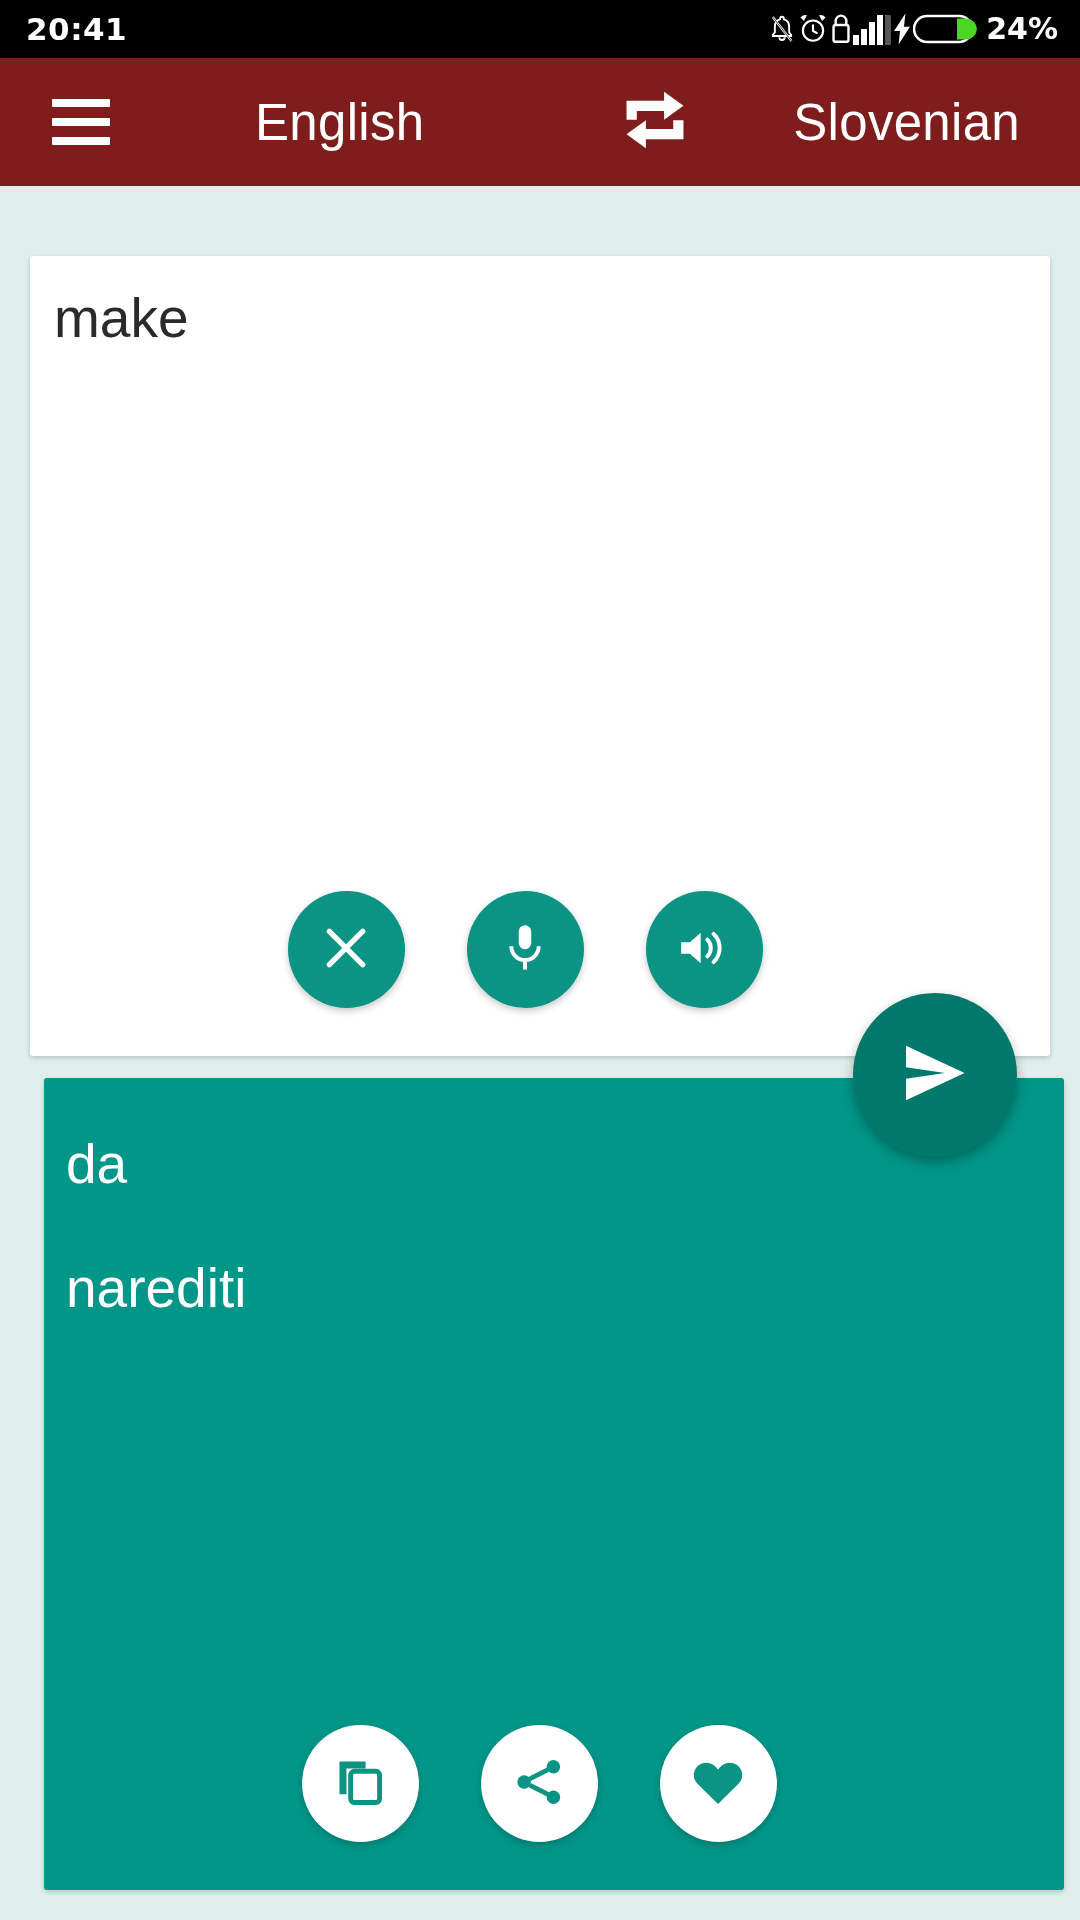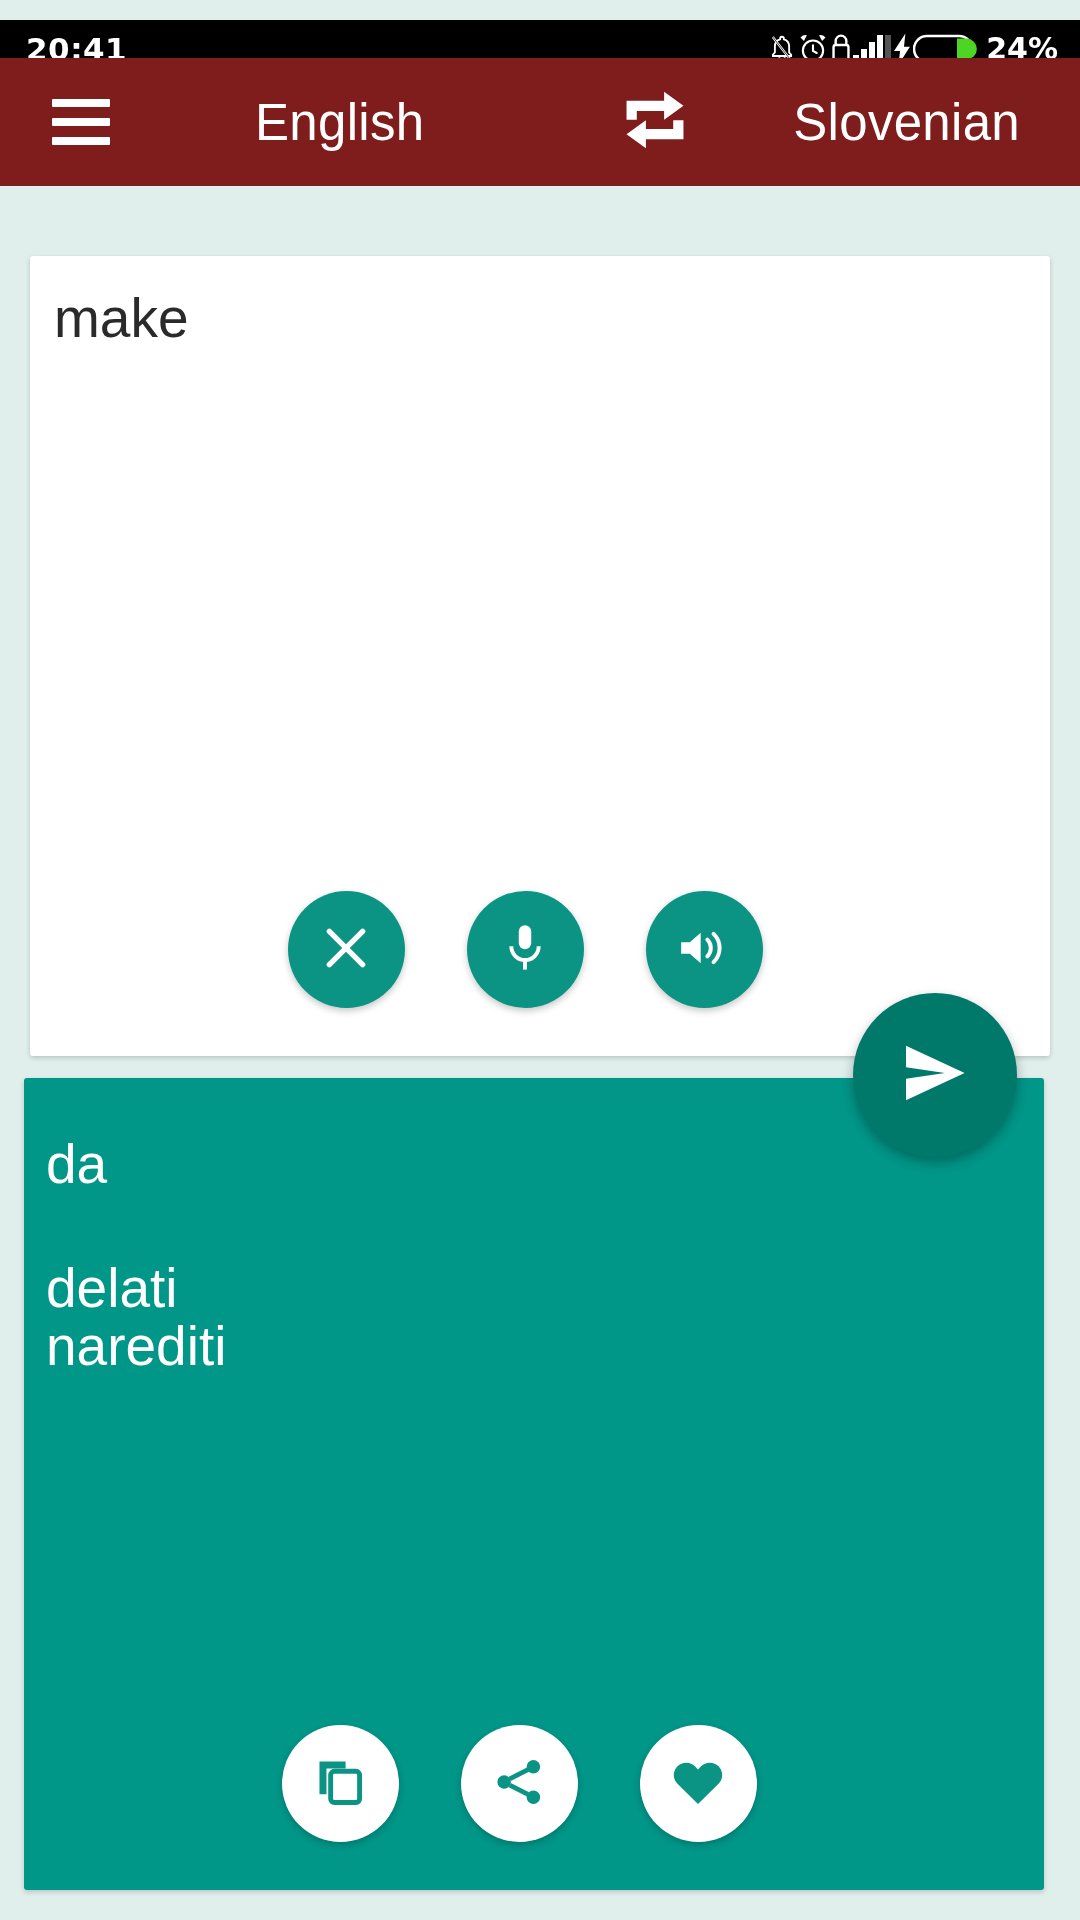--- a/index.html
+++ b/index.html
@@ -9,21 +9,20 @@
     font-family:"Liberation Sans", sans-serif;
     overflow:hidden;
   }
 
   
   .statusbar{
     position:absolute; left:0; top:0; width:1080px; height:58px;
     background:#000; color:#fff;
     display:flex; align-items:center; justify-content:space-between;
     padding:0 22px 0 26px;
-    margin-top:20px;
   }
   .status-time{
     font-size:31px; font-weight:bold; letter-spacing:.5px;
     line-height:1; font-family:"DejaVu Sans", sans-serif;
   }
   .status-icons{ display:flex; align-items:center; }
   .status-icons svg{ display:block; }
   .battery-pct{
     font-size:30px; font-weight:bold; margin-left:7px;
     font-family:"DejaVu Sans", sans-serif; line-height:1;
@@ -88,21 +87,21 @@
     position:absolute; left:853px; top:993px;
     width:164px; height:164px; border-radius:50%;
     background:#00796b;
     display:flex; align-items:center; justify-content:center;
     box-shadow:0 5px 12px rgba(0,0,0,.30);
     cursor:pointer; z-index:5;
   }
 
   
   .target-card{
-    position:absolute; left:24px; top:1078px;
+    position:absolute; left:44px; top:1078px;
     width:1020px; height:812px;
     background:#009688; border-radius:3px;
     box-shadow:0 2px 5px rgba(0,0,0,.18);
     overflow:hidden;
   }
   .target-text{
     position:absolute; left:22px; top:52px; right:24px;
     color:#fff; font-size:55px; line-height:1.25;
   }
   .target-primary{ margin-bottom:60px; }
@@ -240,21 +239,20 @@
     <svg width="74" height="74" viewBox="0 0 24 24">
       <path d="M2.6 3.2 21.6 12 2.6 20.8l0-6.9L15.2 12 2.6 10.1Z" fill="#fff"></path>
     </svg>
   </span>
 </div>
 
 <div class="target-card">
   <div class="target-text">
     <div class="target-primary">da</div>
     <div class="target-alt">
-      <div>delati</div>
       <div>narediti</div>
     </div>
   </div>
 
   <div class="target-actions">
 
     <div class="circle-btn white">
       <span>
         <svg width="56" height="56" viewBox="0 0 24 24">
           <path d="M3.2 3.2h11.2v3.0H6.2v11.0H3.2Z" fill="#0b9484"></path>

